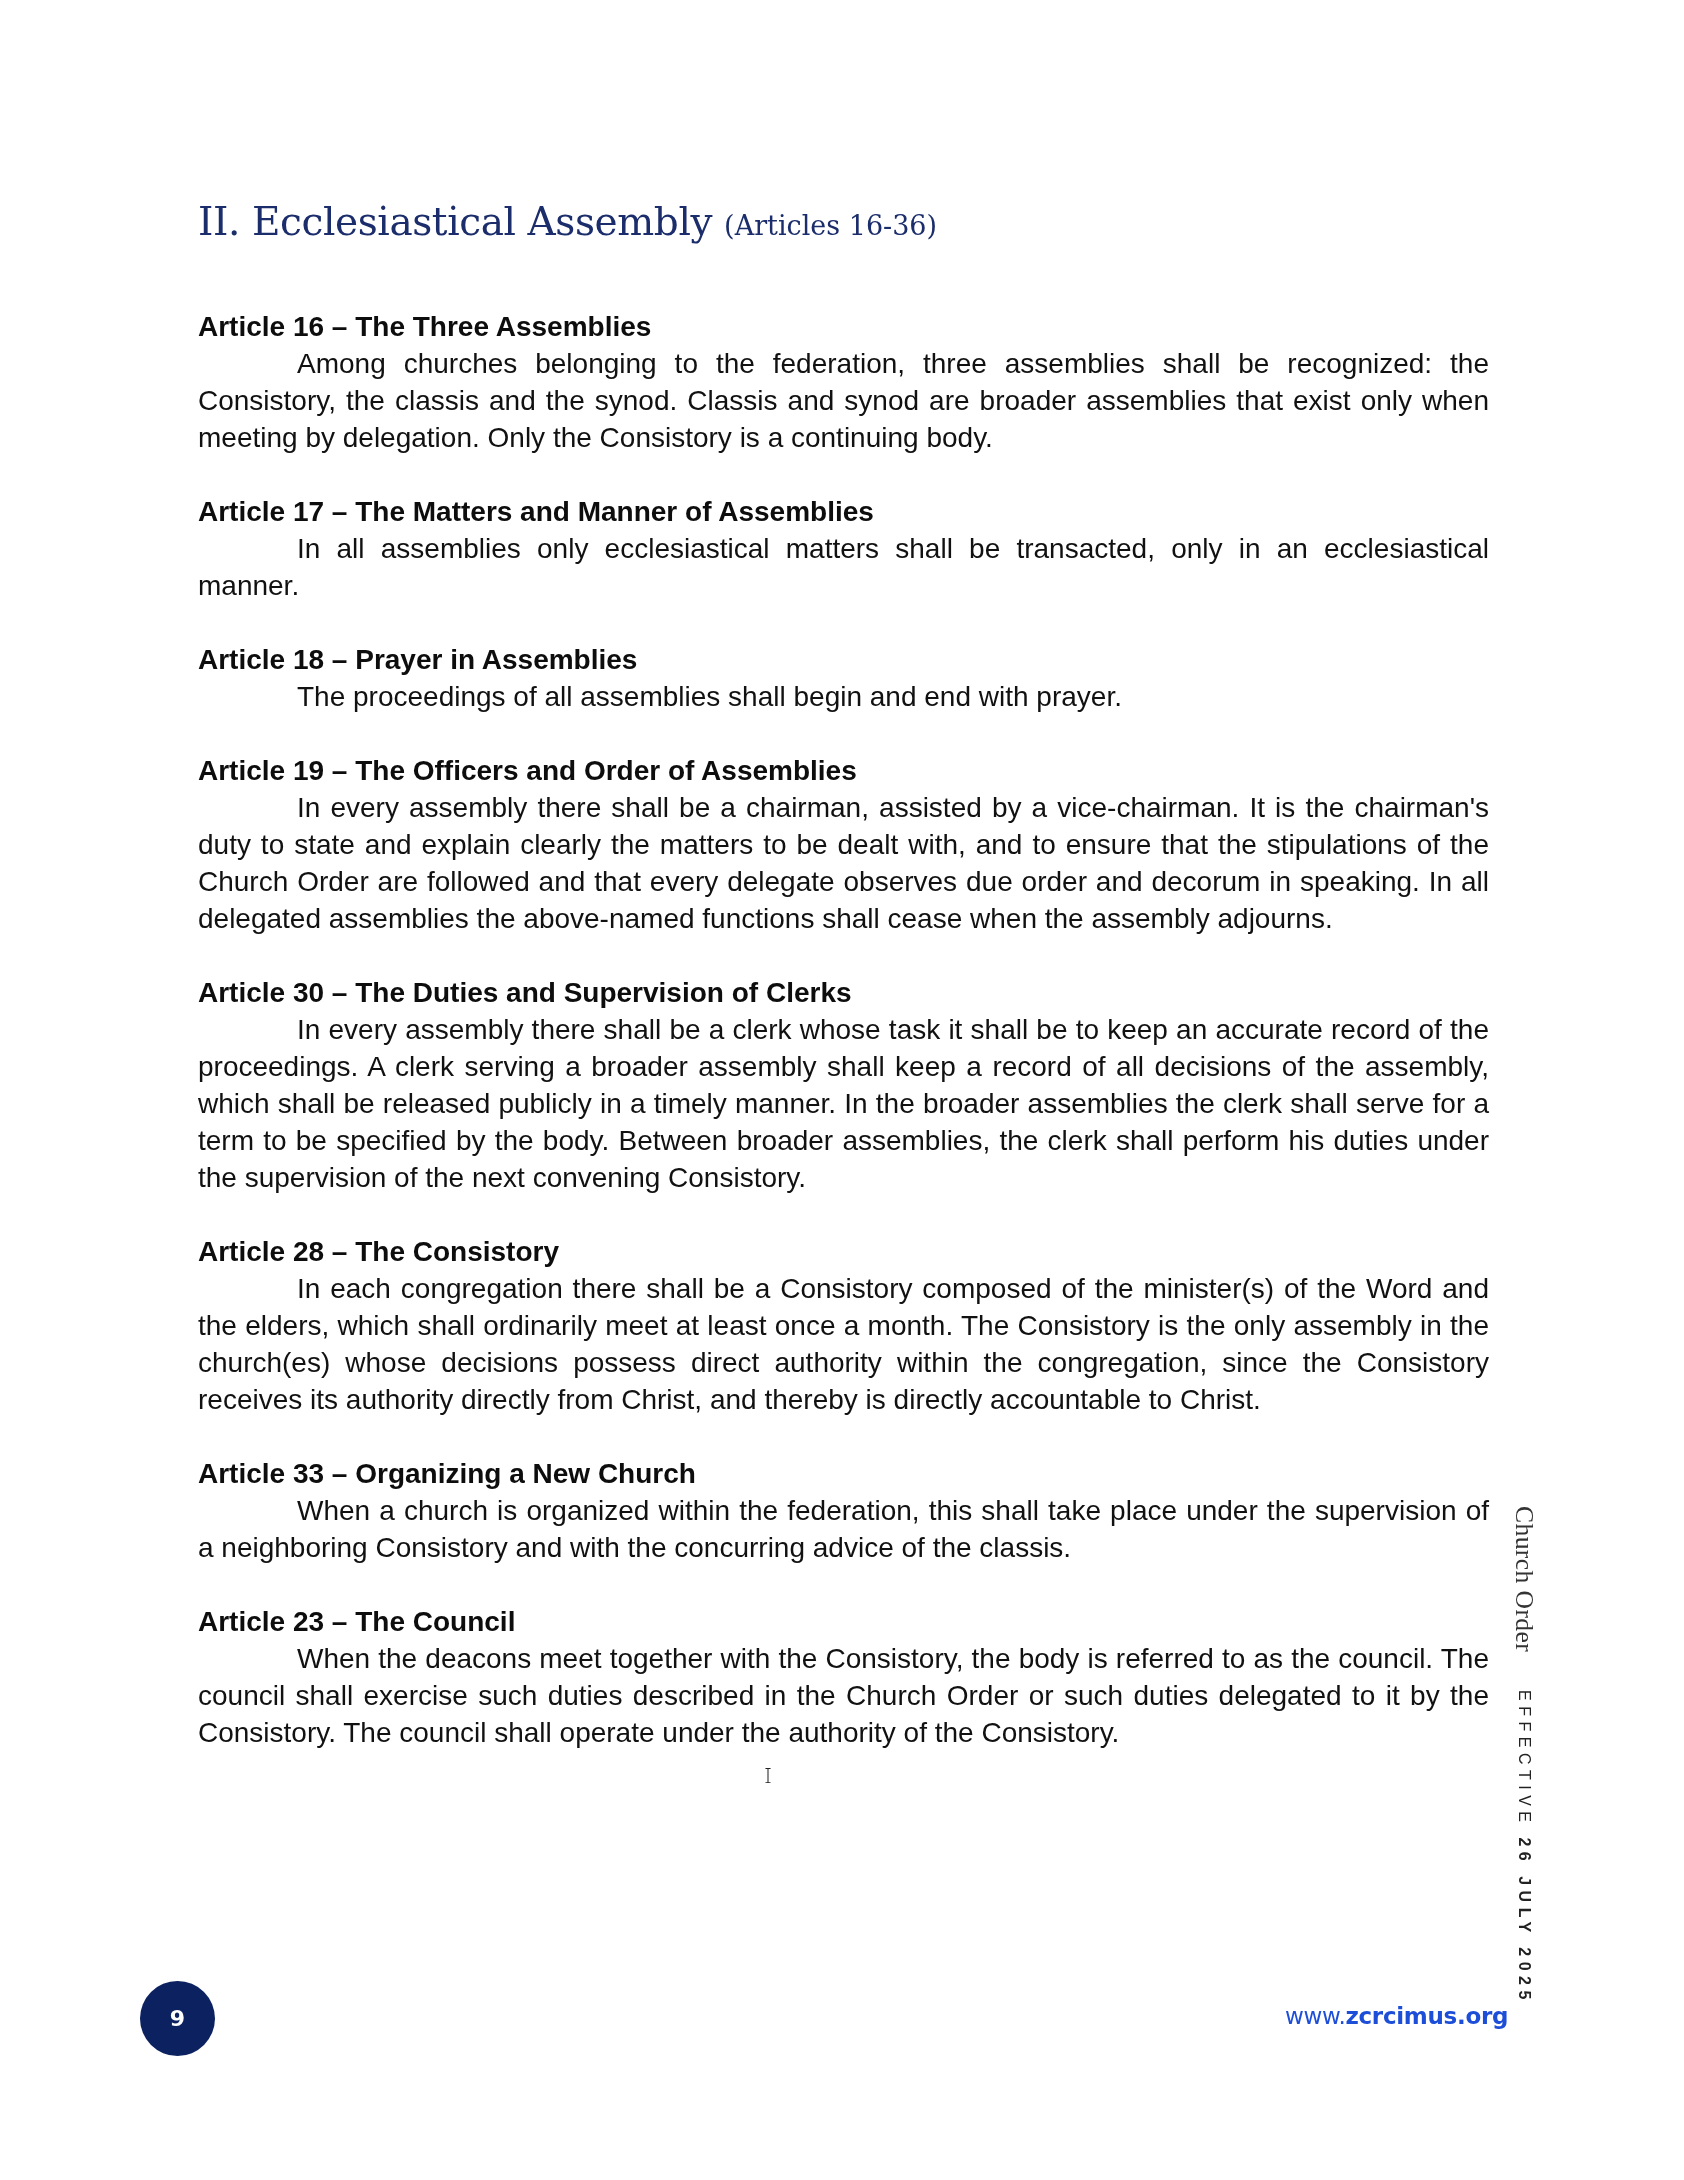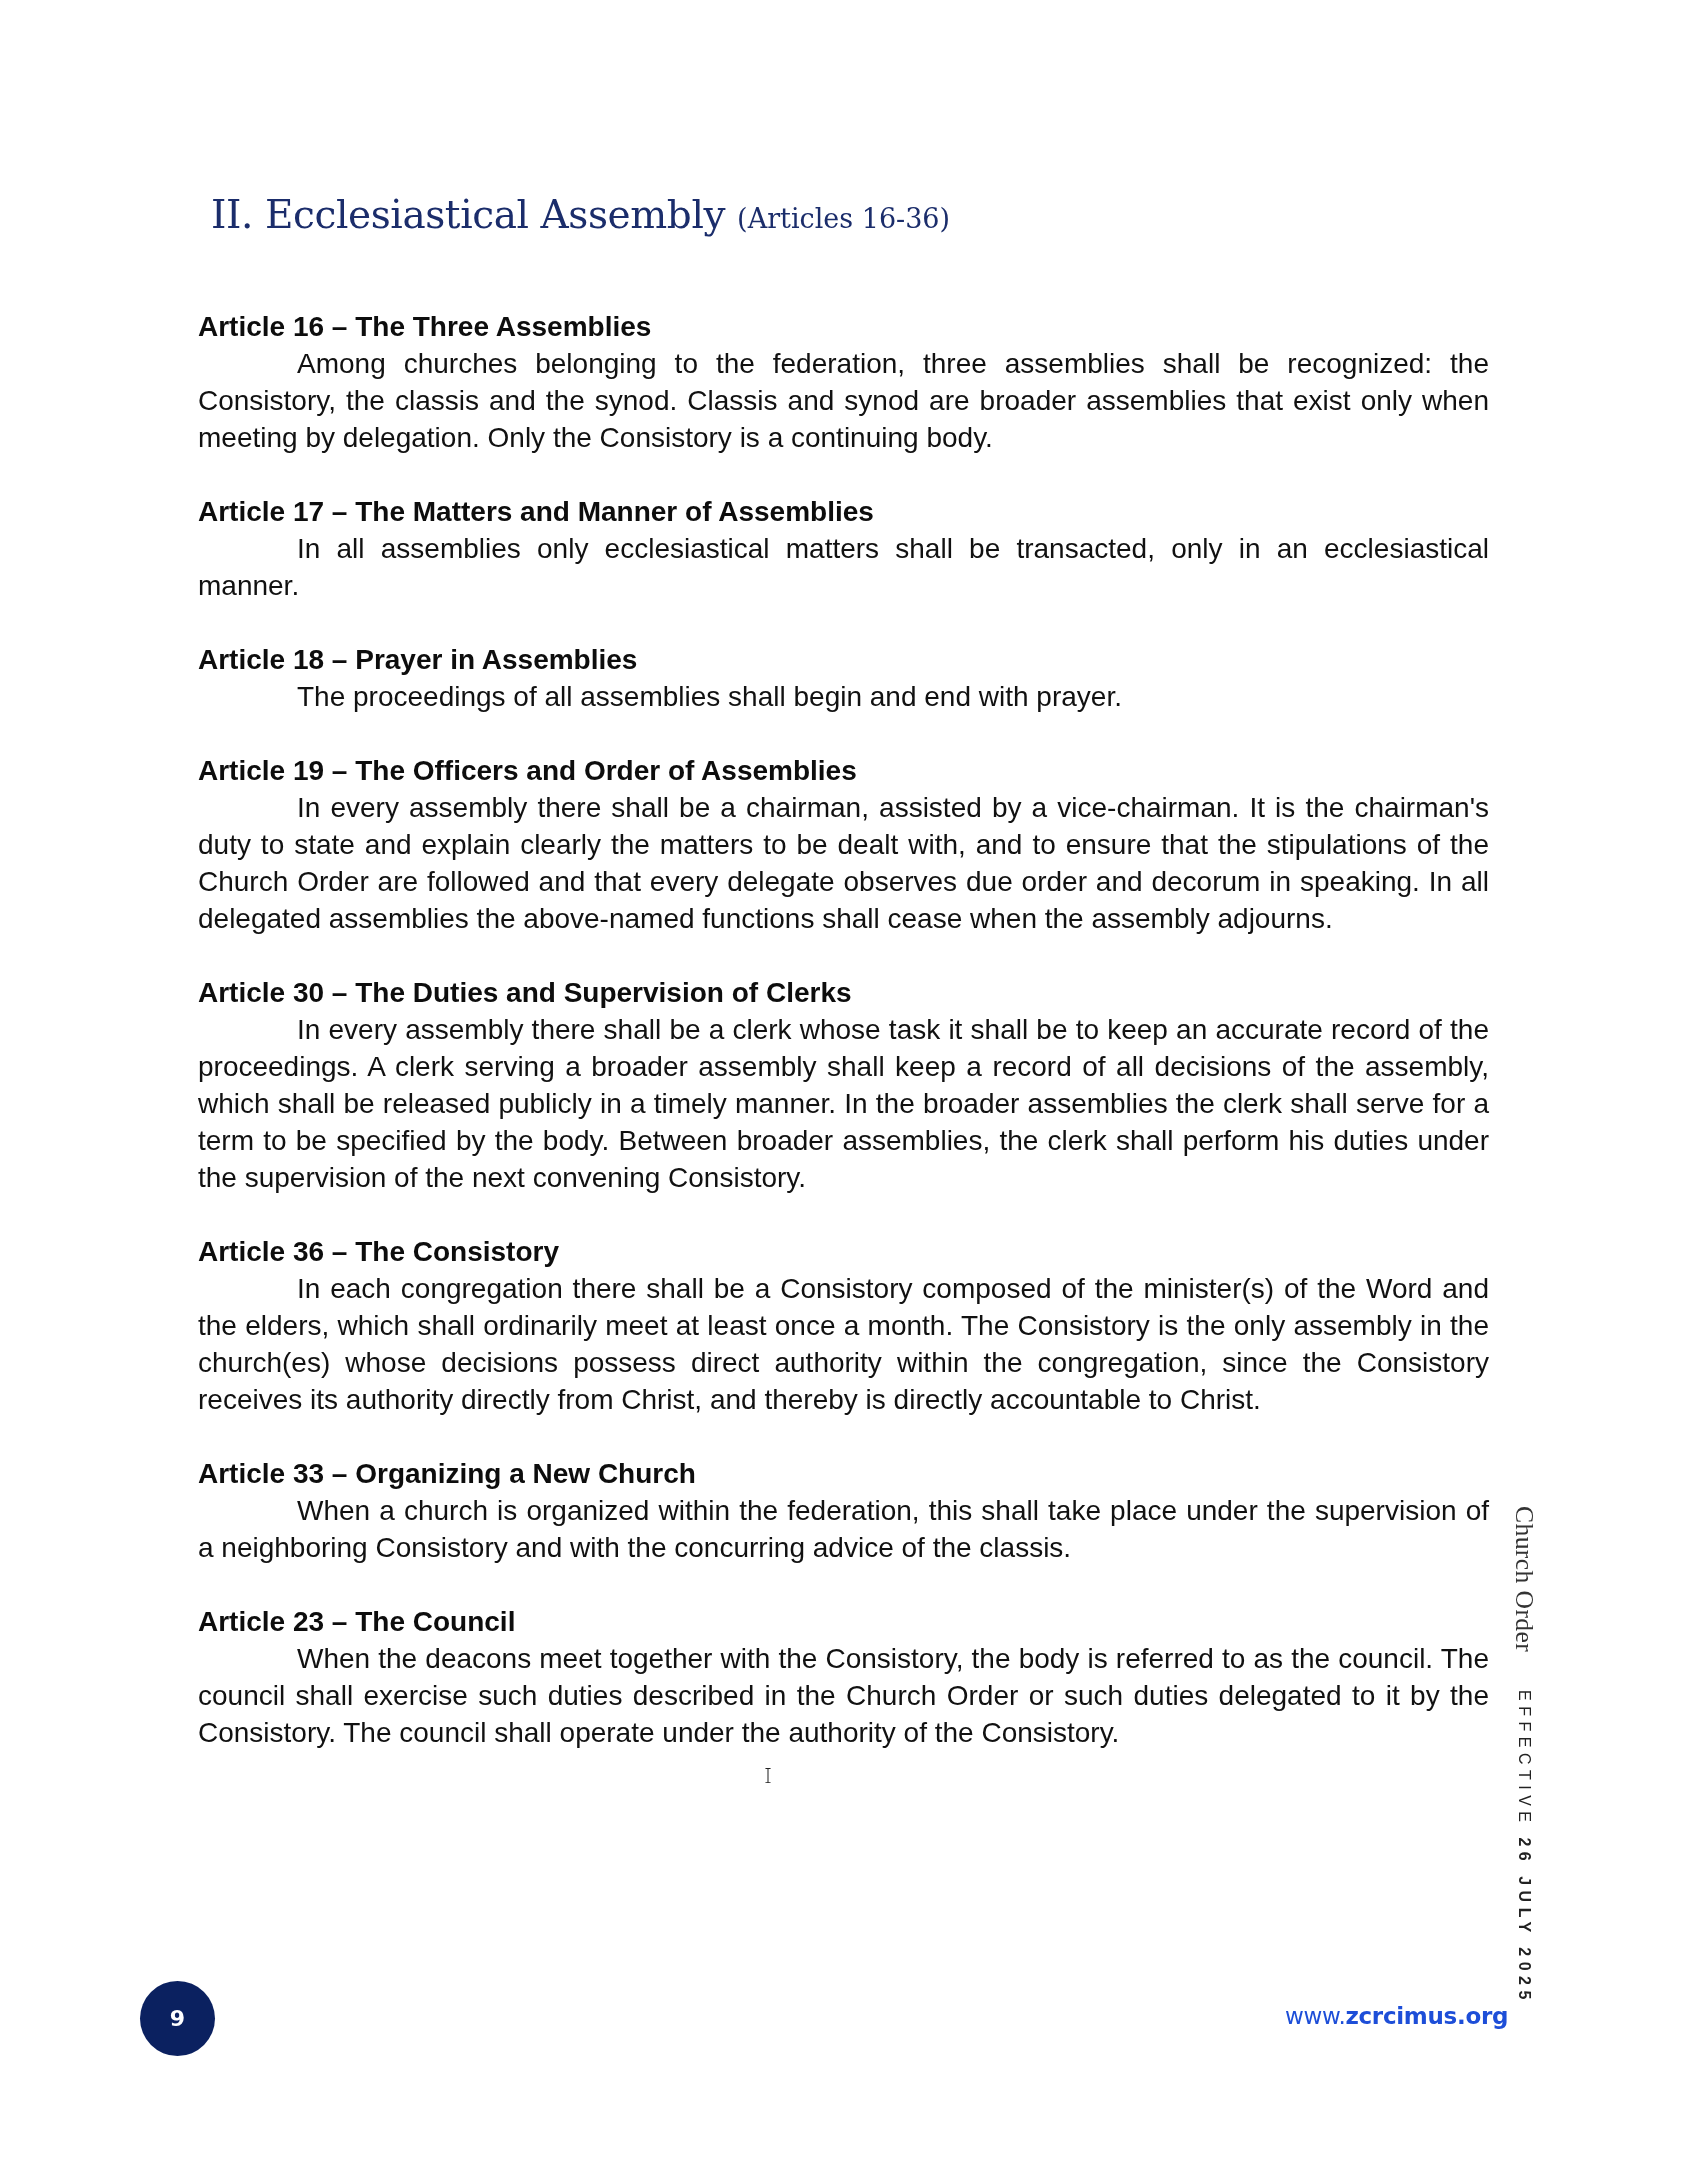--- a/index.html
+++ b/index.html
@@ -1,22 +1,22 @@
 <!DOCTYPE html>
 <html style="font-size:13.6px"><head>
 <meta charset="utf-8">
 <style>
   html, body { margin: 0; padding: 0; background: #ffffff; }
   body { width: 1685px; height: 2181px; position: relative; overflow: hidden; }
   .page { position: absolute; left: 0; top: 0; width: 1685px; height: 2181px; background: #fff; }
 
   .section-title {
-    position: absolute; left: 211px; top: 194px;
+    position: absolute; left: 198px; top: 194px;
     font-family: "DejaVu Serif", "Liberation Serif", serif;
-    font-size: 39px; line-height: 41px;
+    font-size: 39px; line-height: 55px;
     color: #1b2d6b; white-space: nowrap; letter-spacing: -0.4px;
   }
   .section-title .sub { font-size: 27px; letter-spacing: 0; }
 
   .content {
     position: absolute; left: 198px; top: 308px; width: 1291px;
     font-family: Liberation Sans, sans-serif;
     font-size: 28px; line-height: 37px; color: #111111;
   }
   .article { margin: 0 0 37px 0; }
@@ -87,21 +87,21 @@
     </div>
     <div class="article">
       <h2>Article 19 – The Officers and Order of Assemblies</h2>
       <p>In every assembly there shall be a chairman, assisted by a vice-chairman. It is the chairman's duty to state and explain clearly the matters to be dealt with, and to ensure that the stipulations of the Church Order are followed and that every delegate observes due order and decorum in speaking. In all delegated assemblies the above-named functions shall cease when the assembly adjourns.</p>
     </div>
     <div class="article">
       <h2>Article 30 – The Duties and Supervision of Clerks</h2>
       <p>In every assembly there shall be a clerk whose task it shall be to keep an accurate record of the proceedings. A clerk serving a broader assembly shall keep a record of all decisions of the assembly, which shall be released publicly in a timely manner. In the broader assemblies the clerk shall serve for a term to be specified by the body. Between broader assemblies, the clerk shall perform his duties under the supervision of the next convening Consistory.</p>
     </div>
     <div class="article">
-      <h2>Article 36 – The Consistory</h2>
+      <h2>Article 28 – The Consistory</h2>
       <p>In each congregation there shall be a Consistory composed of the minister(s) of the Word and the elders, which shall ordinarily meet at least once a month. The Consistory is the only assembly in the church(es) whose decisions possess direct authority within the congregation, since the Consistory receives its authority directly from Christ, and thereby is directly accountable to Christ.</p>
     </div>
     <div class="article">
       <h2>Article 33 – Organizing a New Church</h2>
       <p>When a church is organized within the federation, this shall take place under the supervision of a neighboring Consistory and with the concurring advice of the classis.</p>
     </div>
     <div class="article">
       <h2>Article 23 – The Council</h2>
       <p>When the deacons meet together with the Consistory, the body is referred to as the council. The council shall exercise such duties described in the Church Order or such duties delegated to it by the Consistory. The council shall operate under the authority of the Consistory.</p>
     </div>

